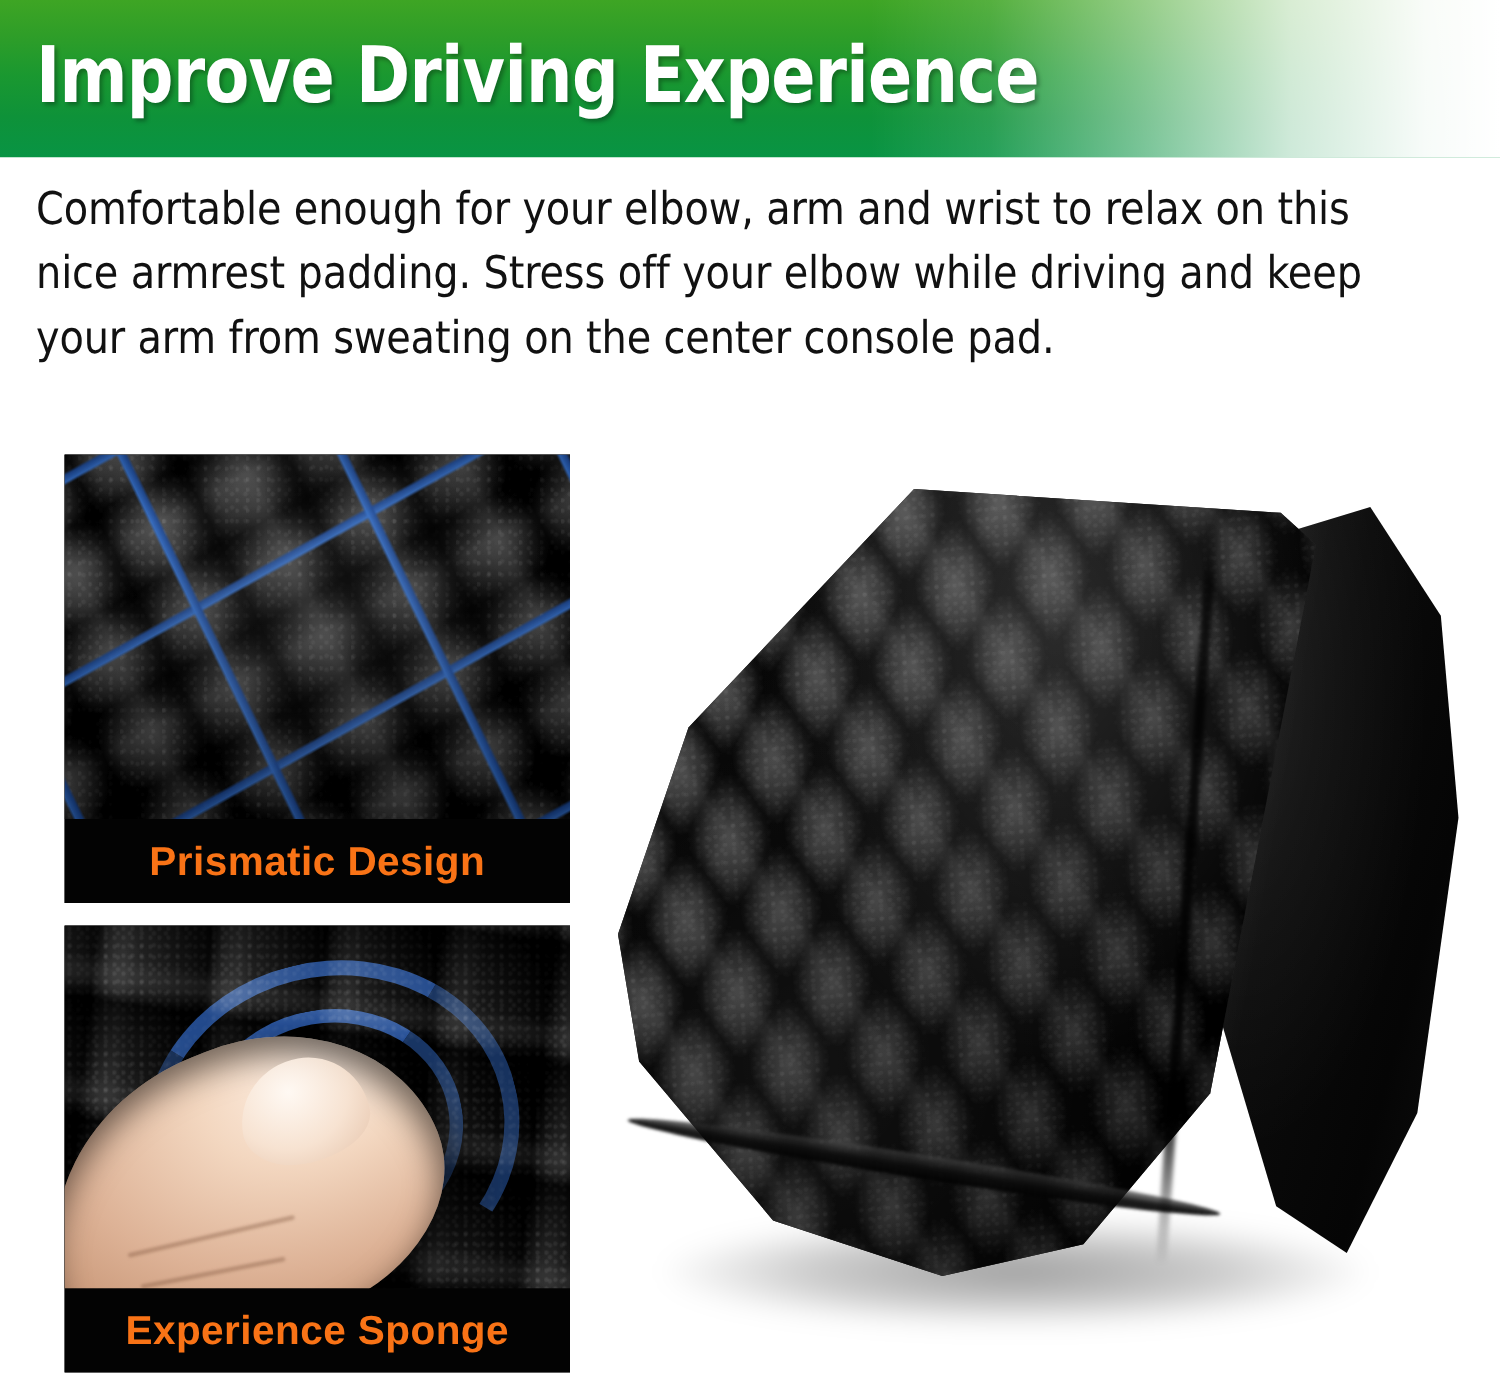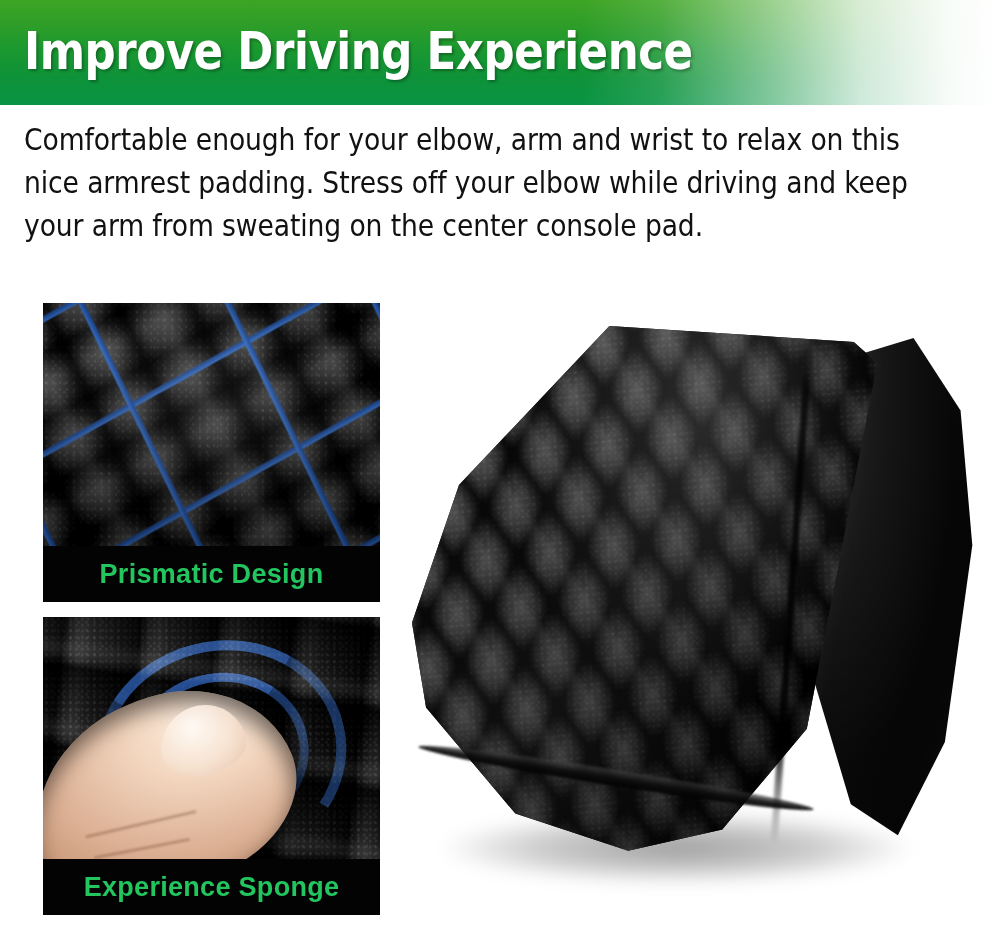--- a/index.html
+++ b/index.html
@@ -94,21 +94,21 @@
     position: relative;
     width: 100%;
     height: 243px;
     overflow: hidden;
     background: #141414;
   }
   .feature-label {
     position: relative;
     height: 56px;
     background: #030303;
-    color: #22c55e;
+    color: #f97316;
     font-size: 27px;
     font-weight: bold;
     letter-spacing: 0.3px;
     display: flex;
     align-items: center;
     justify-content: center;
   }
   #feature-card-prismatic .feature-photo { height: 243px; }
   #feature-card-sponge .feature-photo { height: 242px; }
 

